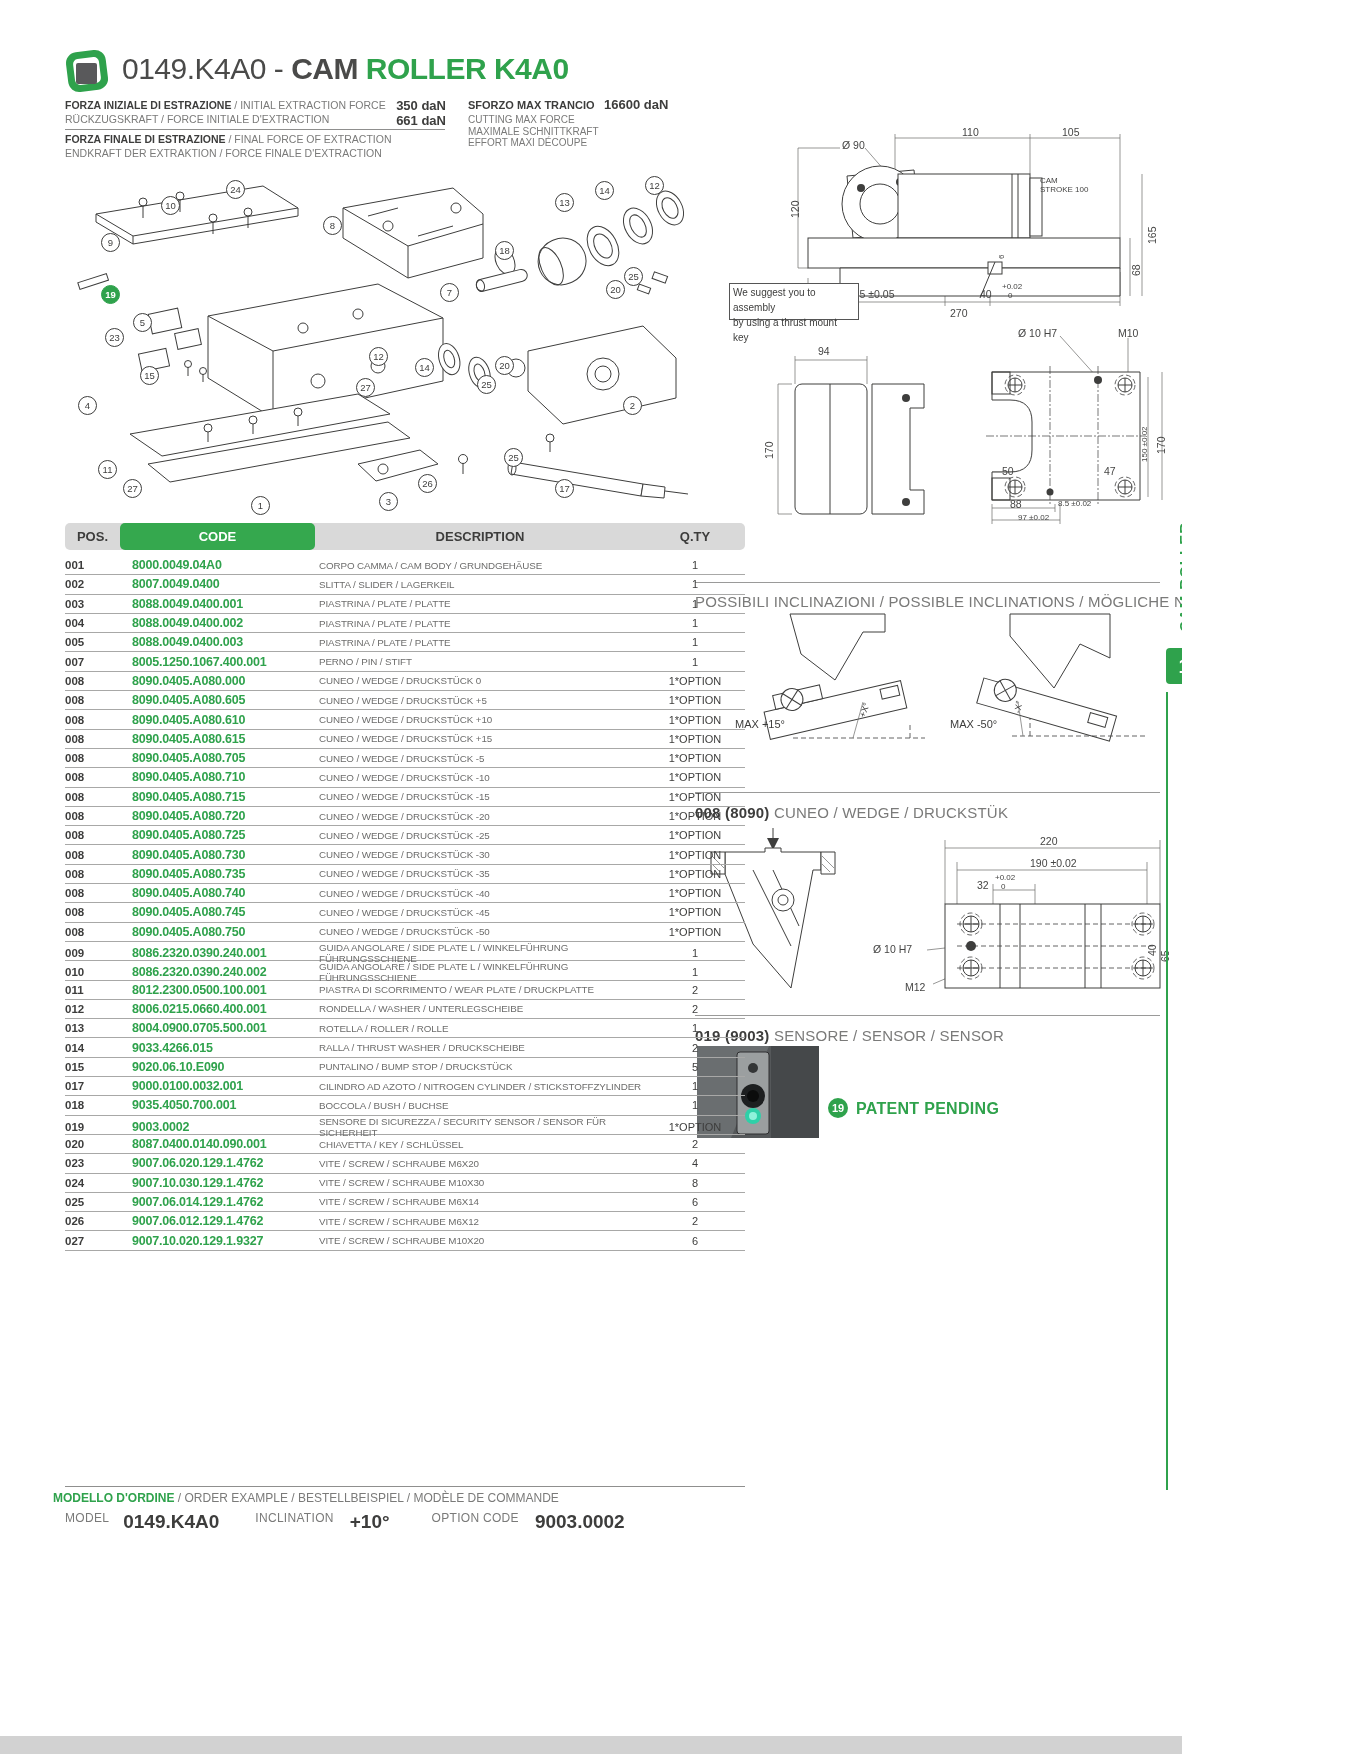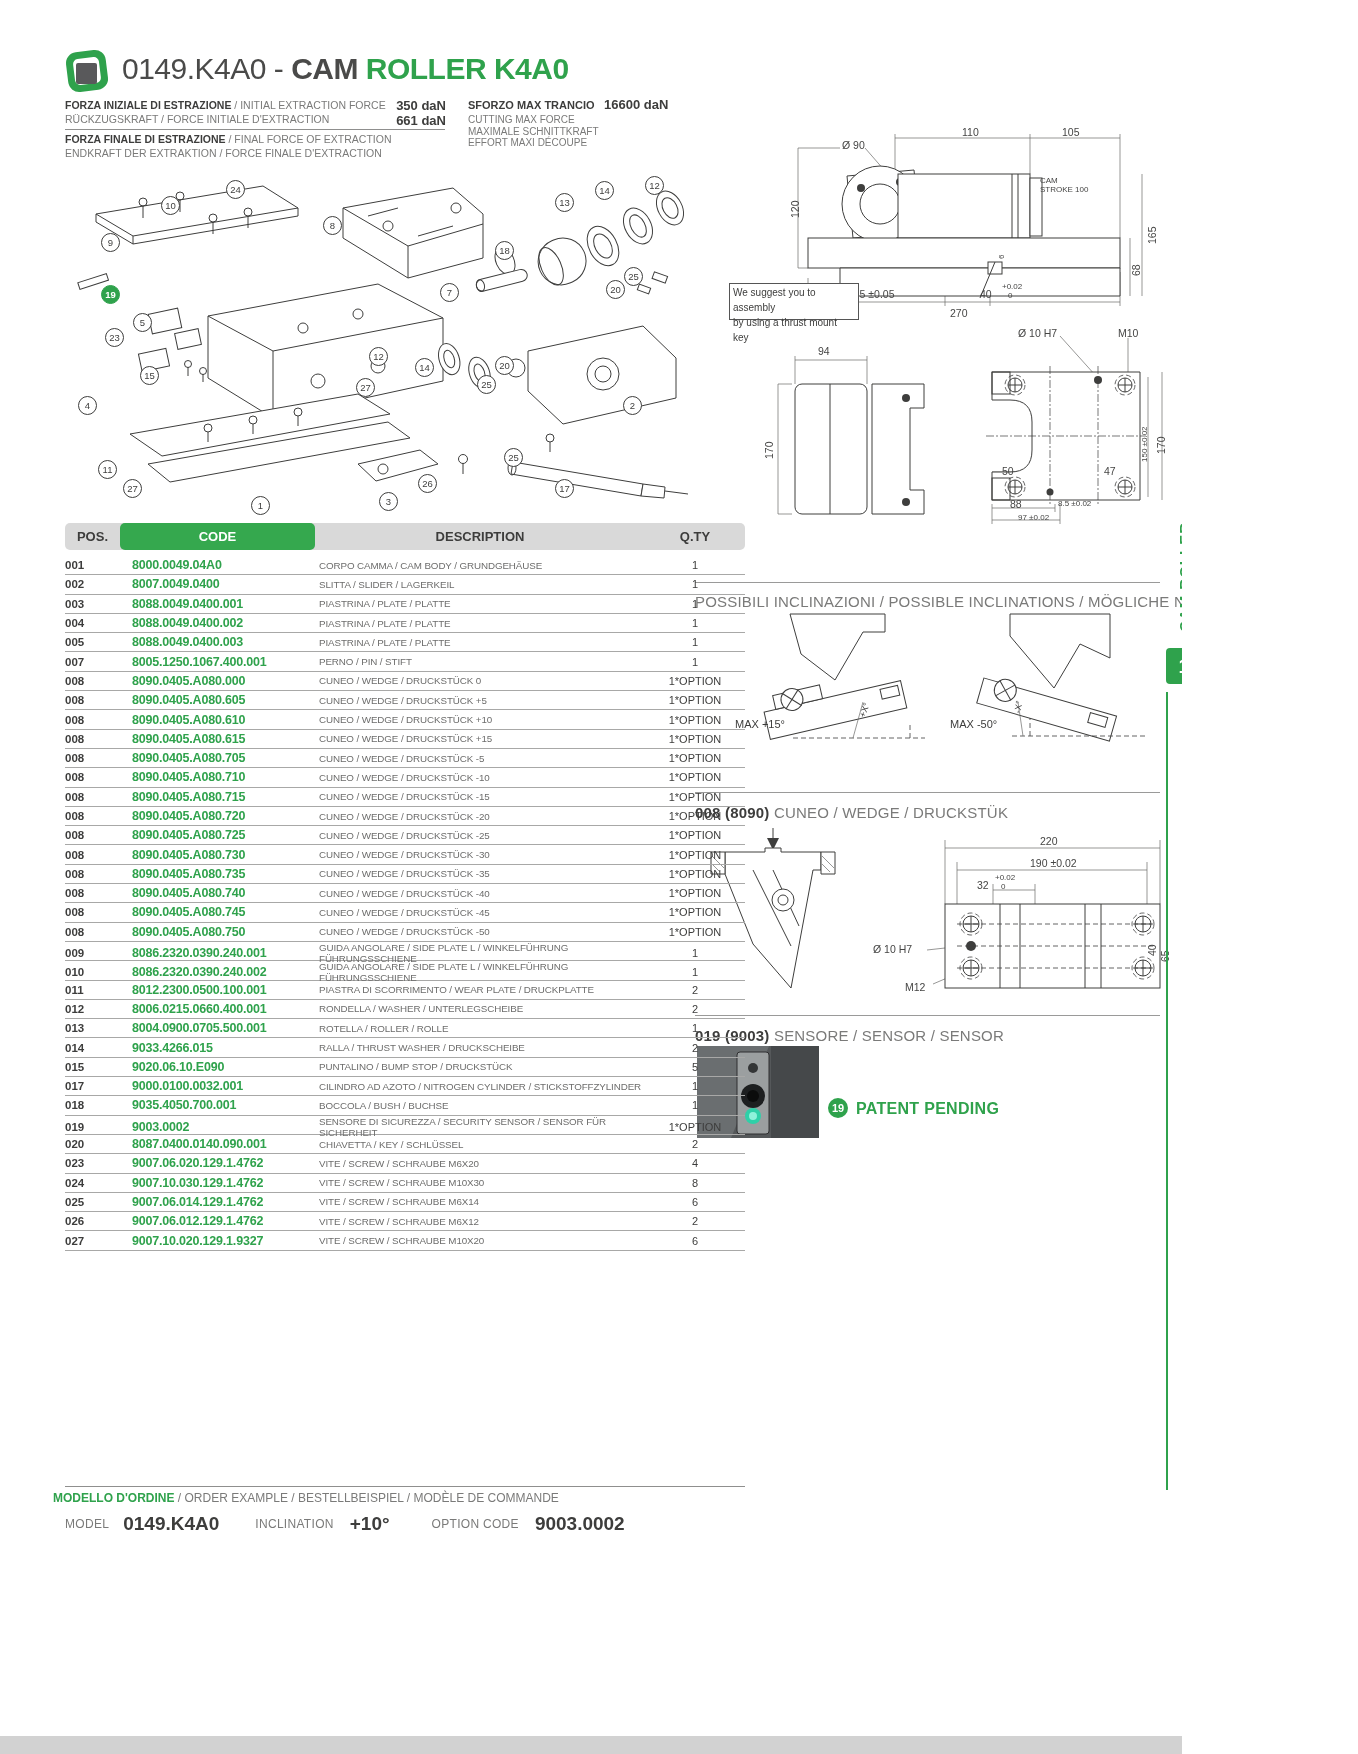--- a/index.html
+++ b/index.html
@@ -80,21 +80,21 @@
   .side-tick{left:1195px;top:634px;width:1px;height:10px;background:#8f8f8e;}
   .side-tab{left:1166px;top:648px;width:46px;height:36px;background:#2fa24c;border-radius:4px;
             color:#fff;font-size:20px;font-weight:700;display:flex;align-items:center;justify-content:center;}
   .side-line{left:1166px;top:692px;width:2px;height:798px;background:#2fa24c;}
   .corner-strip{left:1330px;top:0;width:28px;height:173px;background:#e6e6e6;}
 
   
   .order-rule{left:65px;top:1486px;width:680px;height:1px;background:#8f8f8e;}
   .order-title{left:53px;top:1491px;font-size:12px;color:#7a7a79;}
   .order-title .g{font-weight:700;color:#2fa24c;}
-  .order-line{left:65px;top:1511px;height:26px;display:flex;align-items:center;}
+  .order-line{left:65px;top:1511px;height:26px;display:flex;align-items:flex-start;}
   .order-line .lbl{font-size:12px;color:#7a7a79;letter-spacing:0.3px;}
   .order-line .val{font-size:19px;font-weight:700;color:#3d3d3c;}
   .page-num{left:1250px;top:1688px;font-size:23px;font-weight:700;color:#3d3d3c;}
   .bottom-bar{left:0;top:1736px;width:1358px;height:18px;background:#d2d2d2;}
 
   svg .ln{stroke:#3e3e3d;stroke-width:1;fill:none;}
   svg .lnw{stroke:#3e3e3d;stroke-width:1;fill:#fff;}
   svg .dsh{stroke:#3e3e3d;stroke-width:0.8;fill:none;stroke-dasharray:5 3;}
   svg .dd{stroke:#3e3e3d;stroke-width:0.7;fill:none;stroke-dasharray:8 2 2 2;}
   svg .thin{stroke:#6a6a69;stroke-width:0.7;fill:none;}

